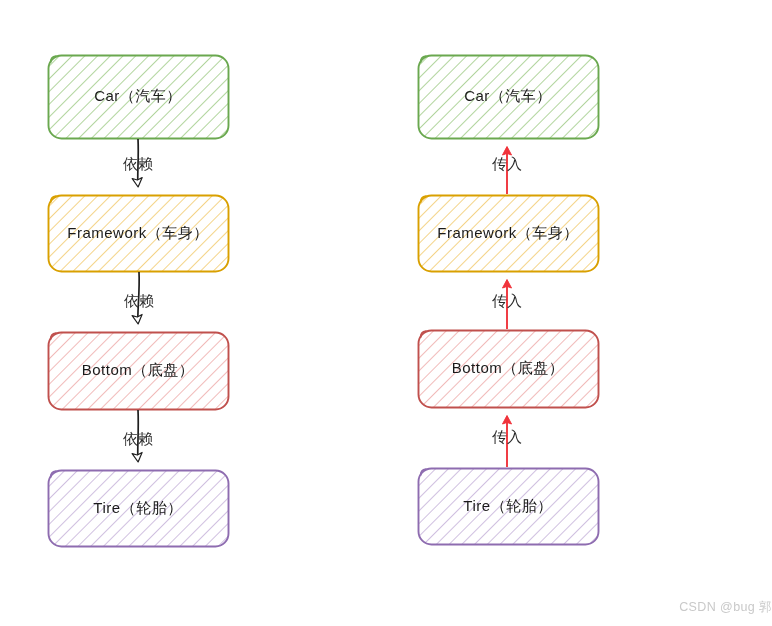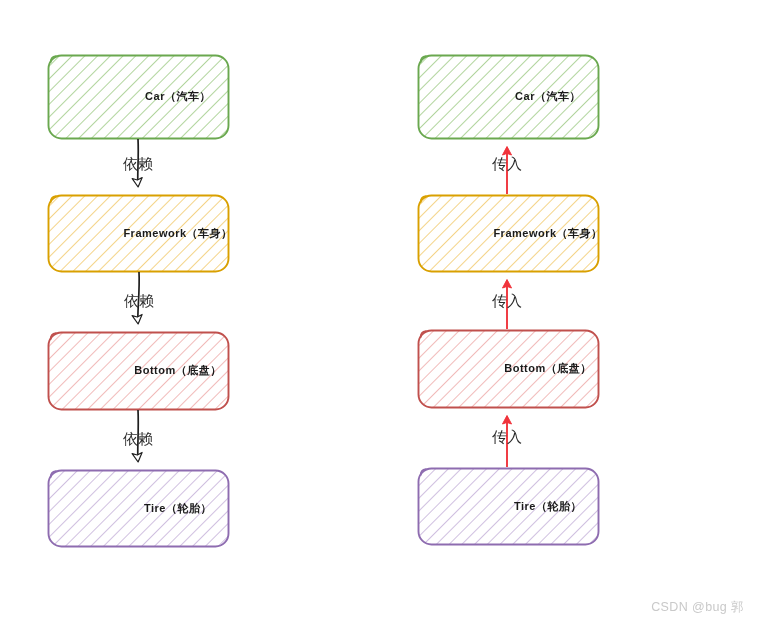--- a/index.html
+++ b/index.html
@@ -22,42 +22,41 @@
     width: 772px;
     height: 626px;
   }
 
   .node-label {
     position: absolute;
     display: flex;
     align-items: center;
     justify-content: center;
     font-family: "Liberation Sans", sans-serif;
-    font-weight: bold;
-    font-size: 11px;
+    font-weight: normal;
+    font-size: 15px;
     color: #1a1a1a;
     letter-spacing: 0.5px;
     pointer-events: none;
     white-space: nowrap;
-    margin-left: 40px;
   }
 
   .edge-label {
     position: absolute;
     font-family: "Liberation Sans", sans-serif;
     font-size: 15px;
     color: #2b2b2b;
     text-align: center;
     white-space: nowrap;
     transform: translateX(-50%);
   }
 
   .watermark {
     position: absolute;
-    right: 28px;
+    right: 0;
     bottom: 10px;
     font-family: "Liberation Sans", sans-serif;
     font-size: 12.5px;
     color: #c9c9c9;
     letter-spacing: 0.4px;
     white-space: nowrap;
   }
 </style>
 </head>
 <body>

